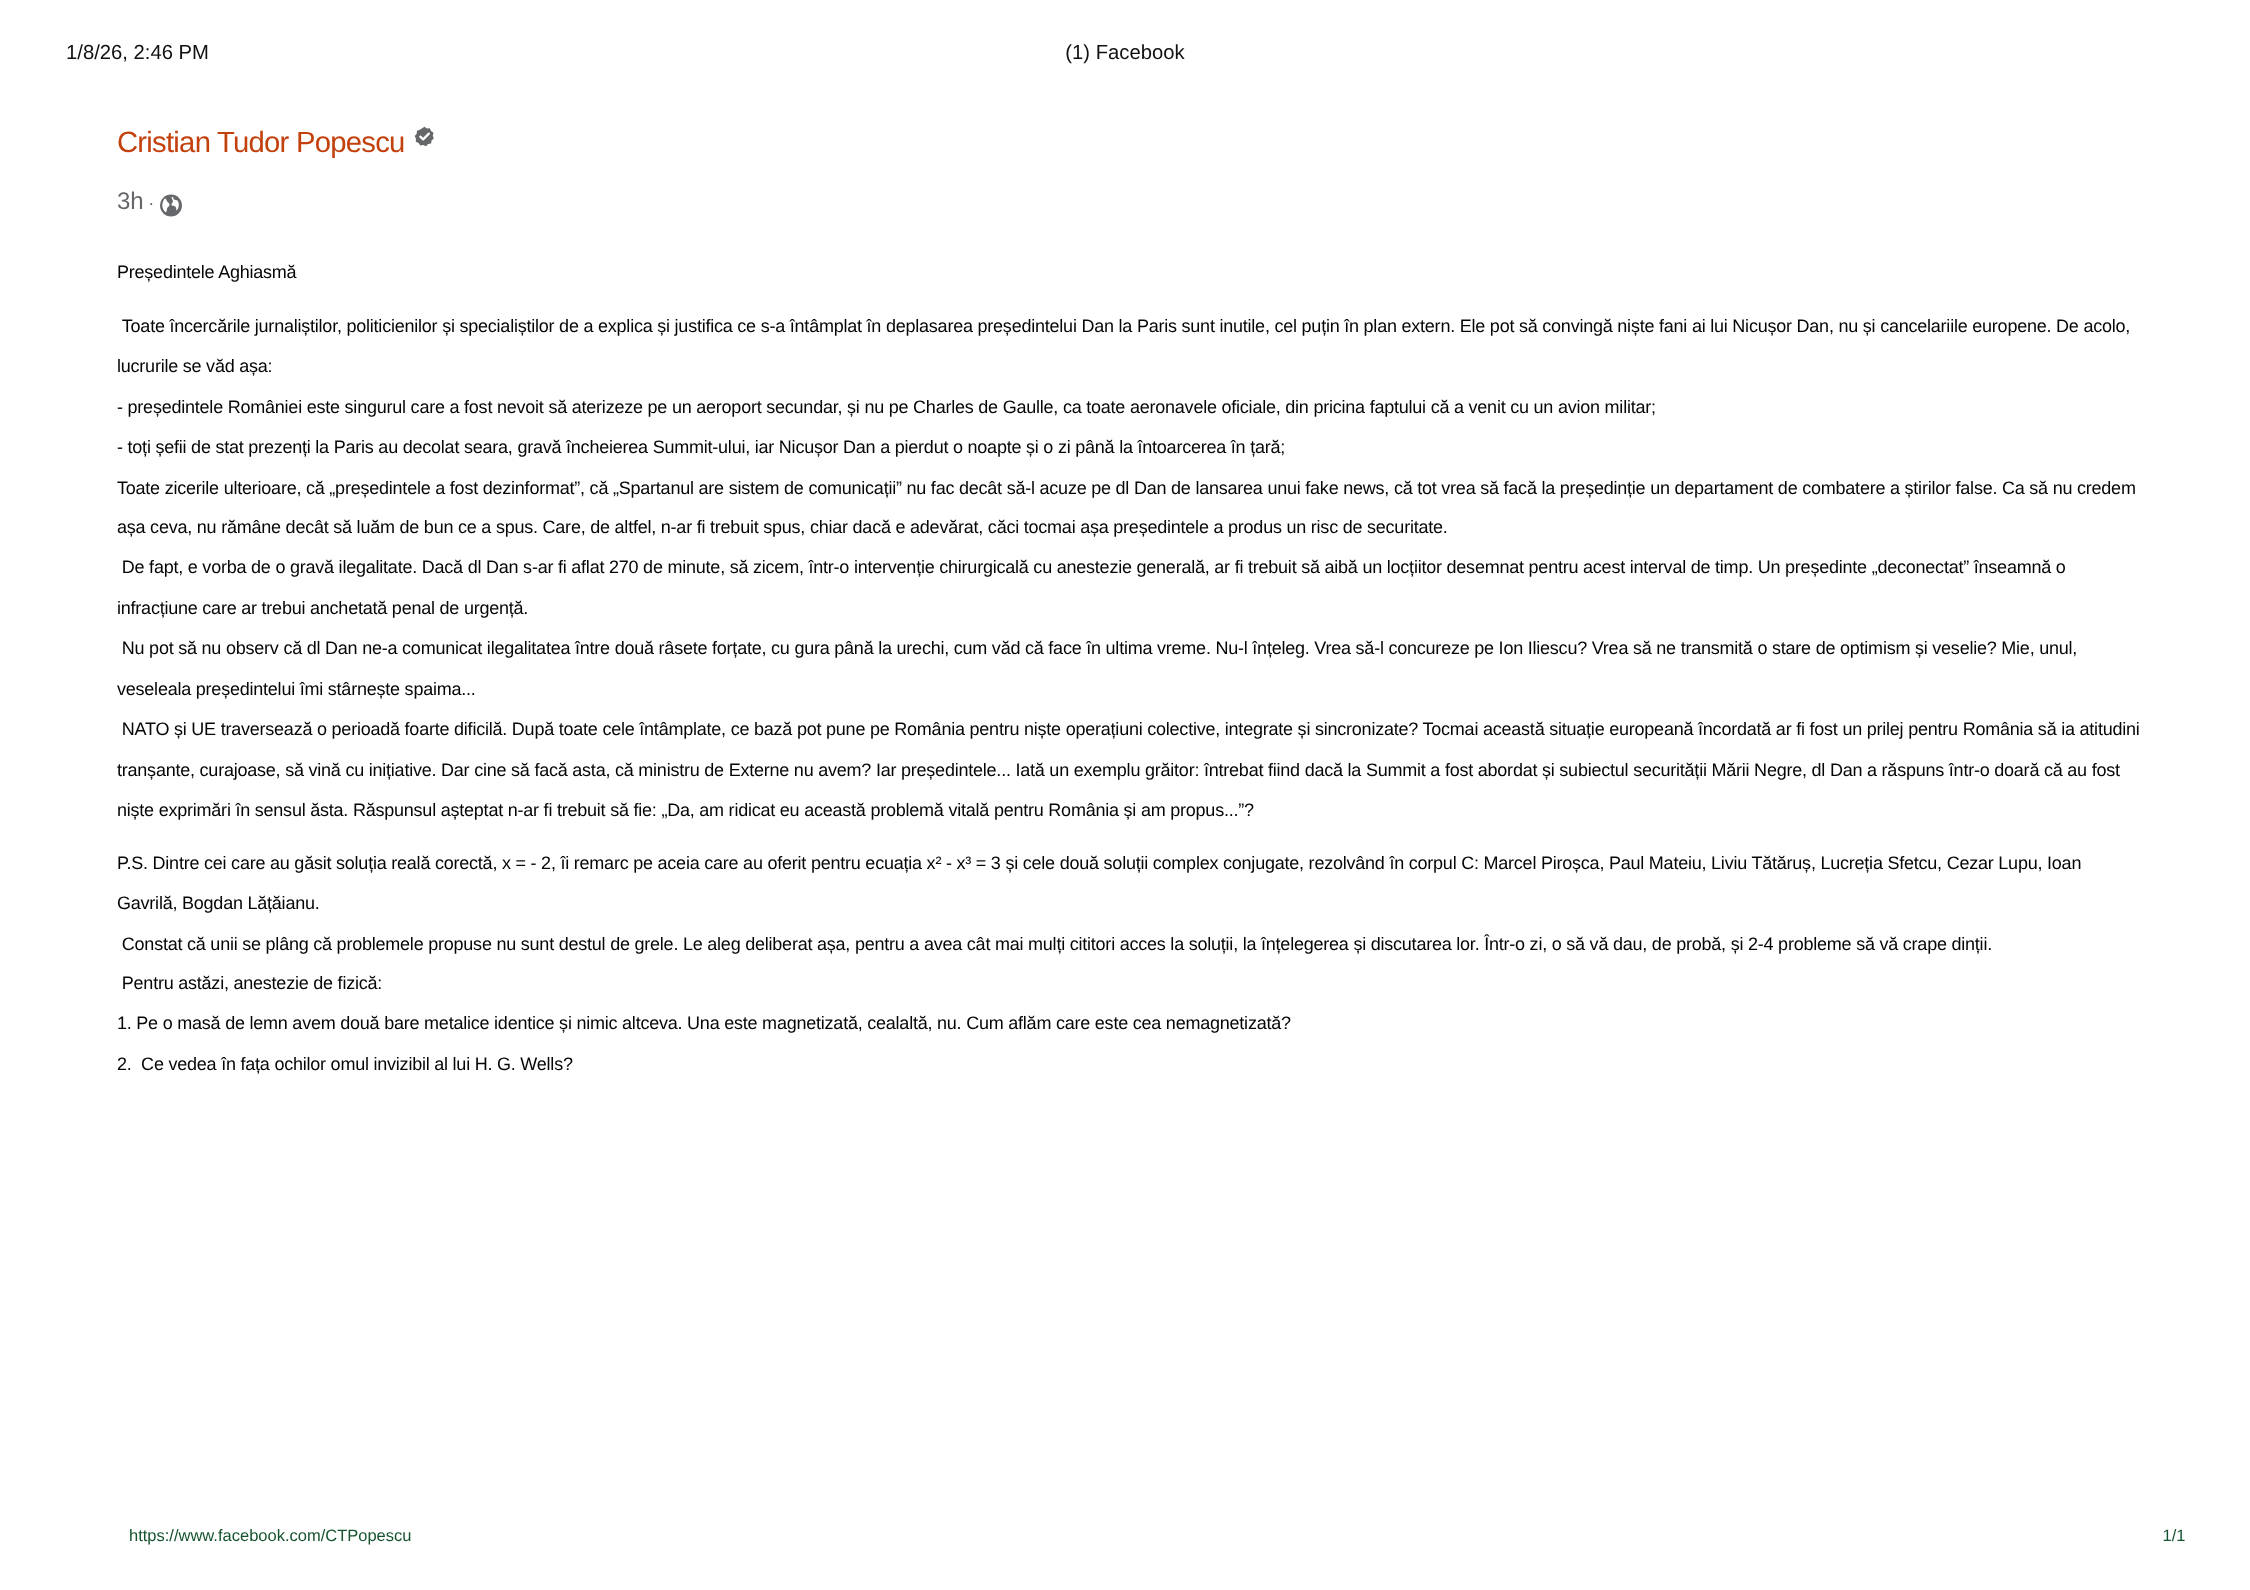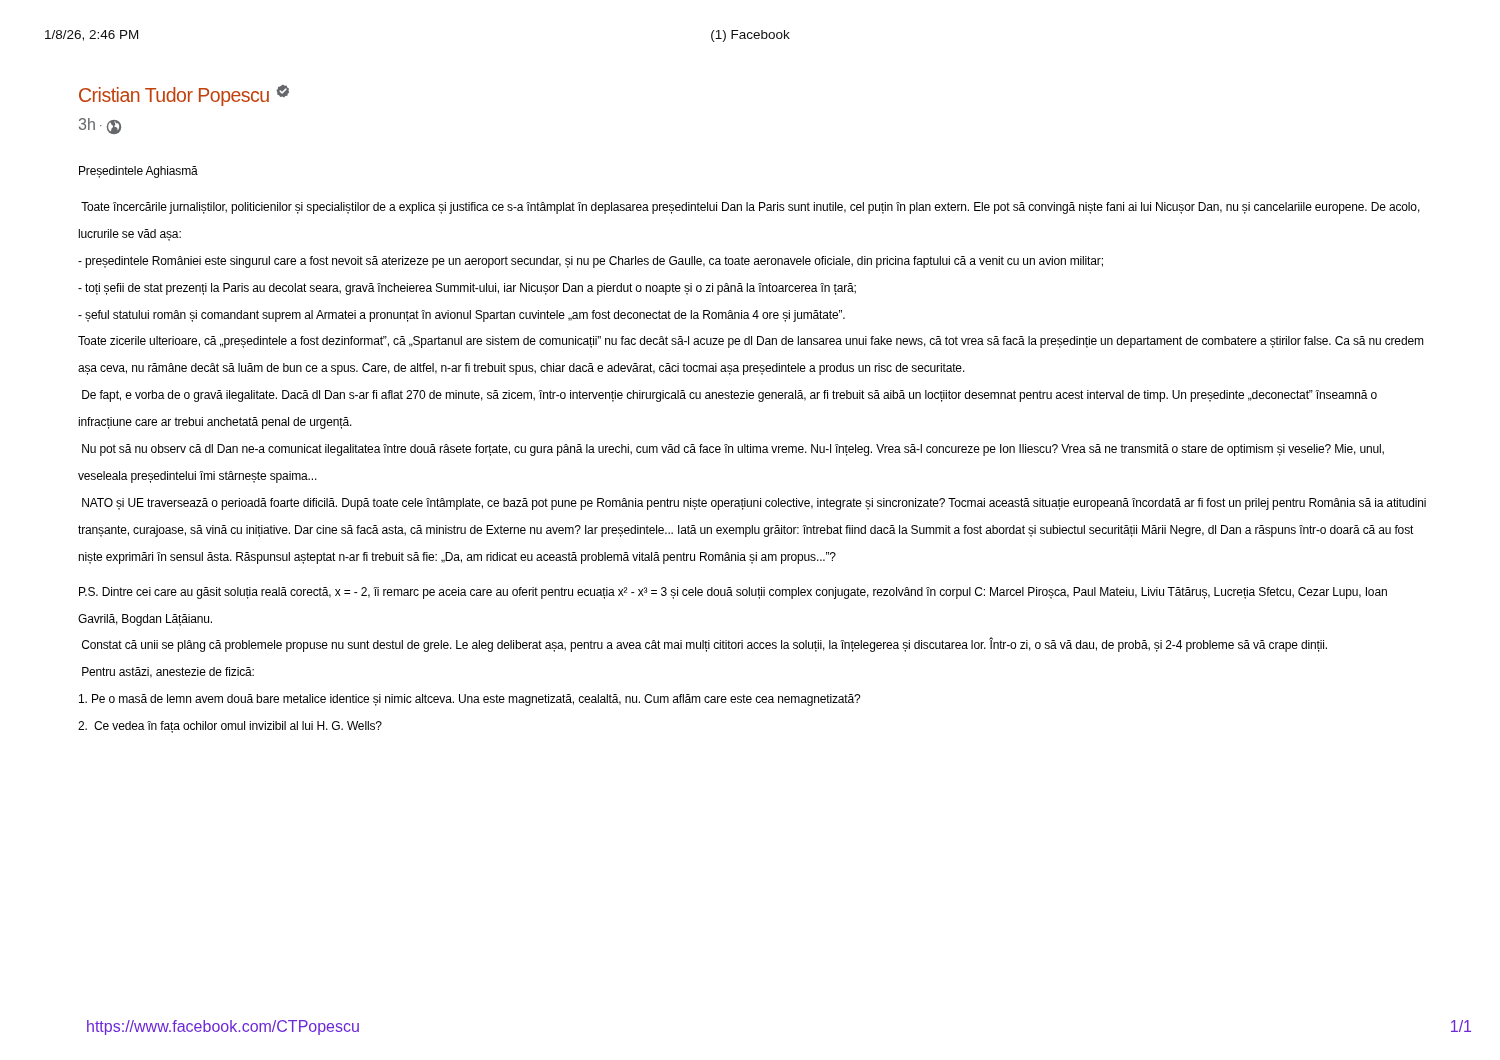--- a/index.html
+++ b/index.html
@@ -1,27 +1,27 @@
 <!DOCTYPE html>
 <html><head>
 <meta charset="utf-8">
 <style>
   html, body { margin:0; padding:0; background:#ffffff; }
   body { width:1500px; height:1060px; position:relative; overflow:hidden; color:#050505; }
   .hdr { position:absolute; top:27px; font-family:"Liberation Sans", sans-serif; font-size:13.5px; color:#111; }
   .hdr-left { left:44px; }
   .hdr-center { left:0; width:1500px; text-align:center; top:27px; }
-  .ftr { position:absolute; top:1018px; font-family:"Liberation Sans", sans-serif; font-size:16px; color:#6d28d9;padding-left:44px; }
+  .ftr { position:absolute; top:1018px; font-family:"Liberation Sans", sans-serif; font-size:11px; color:#14532d;padding-left:44px; }
   .ftr-left { left:42px; }
-  .ftr-right { right:28px; }
+  .ftr-right { right:43px; }
   .post { position:absolute; left:78px; top:84px; width:1350px; font-family:"DejaVu Sans", sans-serif; }
   .author-row { display:flex; align-items:flex-start; height:30px; }
   .author { font-size:18px; font-weight:normal; color:#c2410c; letter-spacing:-0.5px; font-family:"Liberation Sans", sans-serif; font-size:19.5px; }
   .verified { display:inline-block; width:14px; height:14px; margin-left:6px; margin-top:-1px; }
-  .meta-row { display:flex; align-items:center; height:22px; font-family:"Liberation Sans", sans-serif; }
+  .meta-row { display:flex; align-items:center; margin-top:10px; height:22px; font-family:"Liberation Sans", sans-serif; }
   .time { font-size:16px; color:#65676b; }
   .dot { font-size:12px; color:#65676b; margin:0 3px; }
   .globe { display:inline-block; width:16px; height:16px; margin-top:3px; }
   .body-text { margin-top:22px; font-family:"Liberation Sans", sans-serif; font-size:12px; line-height:26.9px; color:#050505; letter-spacing:-0.15px; }
   .para { margin:0; white-space:pre-wrap; }
   .title-para { margin-bottom:9px; }
   .gap { height:8px; }
 </style>
 </head>
 <body>
@@ -49,21 +49,20 @@
         <path d="M9.5 2.4 C9.2 3.6 10.2 4.4 11.3 4.3 C12 4.2 12.6 4.9 12.9 5.6 C13.6 7.4 13.2 9.7 11.8 11.4 C11.2 10.4 11.8 9.3 10.8 8.6 C9.8 8 8.6 8.7 8.4 7.6 C8.2 6.5 9.4 6.2 9.3 5.2 C9.2 4.3 8.3 3.5 8.4 2.3 C8.8 2.3 9.2 2.3 9.5 2.4 Z" fill="#ffffff"></path>
       </svg>
     </span>
   </div>
 
   <div class="body-text">
     <p class="para title-para">Președintele Aghiasmă</p>
     <p class="para"> Toate încercările jurnaliștilor, politicienilor și specialiștilor de a explica și justifica ce s-a întâmplat în deplasarea președintelui Dan la Paris sunt inutile, cel puțin în plan extern. Ele pot să convingă niște fani ai lui Nicușor Dan, nu și cancelariile europene. De acolo, lucrurile se văd așa:</p>
     <p class="para">- președintele României este singurul care a fost nevoit să aterizeze pe un aeroport secundar, și nu pe Charles de Gaulle, ca toate aeronavele oficiale, din pricina faptului că a venit cu un avion militar;</p>
     <p class="para">- toți șefii de stat prezenți la Paris au decolat seara, gravă încheierea Summit-ului, iar Nicușor Dan a pierdut o noapte și o zi până la întoarcerea în țară;</p>
-    <p class="para">- șeful statului român și comandant suprem al Armatei a pronunțat în avionul Spartan cuvintele „am fost deconectat de la România 4 ore și jumătate”.</p>
     <p class="para">Toate zicerile ulterioare, că „președintele a fost dezinformat”, că „Spartanul are sistem de comunicații” nu fac decât să-l acuze pe dl Dan de lansarea unui fake news, că tot vrea să facă la președinție un departament de combatere a știrilor false. Ca să nu credem așa ceva, nu rămâne decât să luăm de bun ce a spus. Care, de altfel, n-ar fi trebuit spus, chiar dacă e adevărat, căci tocmai așa președintele a produs un risc de securitate.</p>
     <p class="para"> De fapt, e vorba de o gravă ilegalitate. Dacă dl Dan s-ar fi aflat 270 de minute, să zicem, într-o intervenție chirurgicală cu anestezie generală, ar fi trebuit să aibă un locțiitor desemnat pentru acest interval de timp. Un președinte „deconectat” înseamnă o infracțiune care ar trebui anchetată penal de urgență.</p>
     <p class="para"> Nu pot să nu observ că dl Dan ne-a comunicat ilegalitatea între două râsete forțate, cu gura până la urechi, cum văd că face în ultima vreme. Nu-l înțeleg. Vrea să-l concureze pe Ion Iliescu? Vrea să ne transmită o stare de optimism și veselie? Mie, unul, veseleala președintelui îmi stârnește spaima...</p>
     <p class="para"> NATO și UE traversează o perioadă foarte dificilă. După toate cele întâmplate, ce bază pot pune pe România pentru niște operațiuni colective, integrate și sincronizate? Tocmai această situație europeană încordată ar fi fost un prilej pentru România să ia atitudini tranșante, curajoase, să vină cu inițiative. Dar cine să facă asta, că ministru de Externe nu avem? Iar președintele... Iată un exemplu grăitor: întrebat fiind dacă la Summit a fost abordat și subiectul securității Mării Negre, dl Dan a răspuns într-o doară că au fost niște exprimări în sensul ăsta. Răspunsul așteptat n-ar fi trebuit să fie: „Da, am ridicat eu această problemă vitală pentru România și am propus...”?</p>
     <div class="gap"></div>
     <p class="para">P.S. Dintre cei care au găsit soluția reală corectă, x = - 2, îi remarc pe aceia care au oferit pentru ecuația x² - x³ = 3 și cele două soluții complex conjugate, rezolvând în corpul C: Marcel Piroșca, Paul Mateiu, Liviu Tătăruș, Lucreția Sfetcu, Cezar Lupu, Ioan Gavrilă, Bogdan Lățăianu.</p>
     <p class="para"> Constat că unii se plâng că problemele propuse nu sunt destul de grele. Le aleg deliberat așa, pentru a avea cât mai mulți cititori acces la soluții, la înțelegerea și discutarea lor. Într-o zi, o să vă dau, de probă, și 2-4 probleme să vă crape dinții.</p>
     <p class="para"> Pentru astăzi, anestezie de fizică:</p>
     <p class="para">1. Pe o masă de lemn avem două bare metalice identice și nimic altceva. Una este magnetizată, cealaltă, nu. Cum aflăm care este cea nemagnetizată?</p>
     <p class="para">2.  Ce vedea în fața ochilor omul invizibil al lui H. G. Wells?</p>

